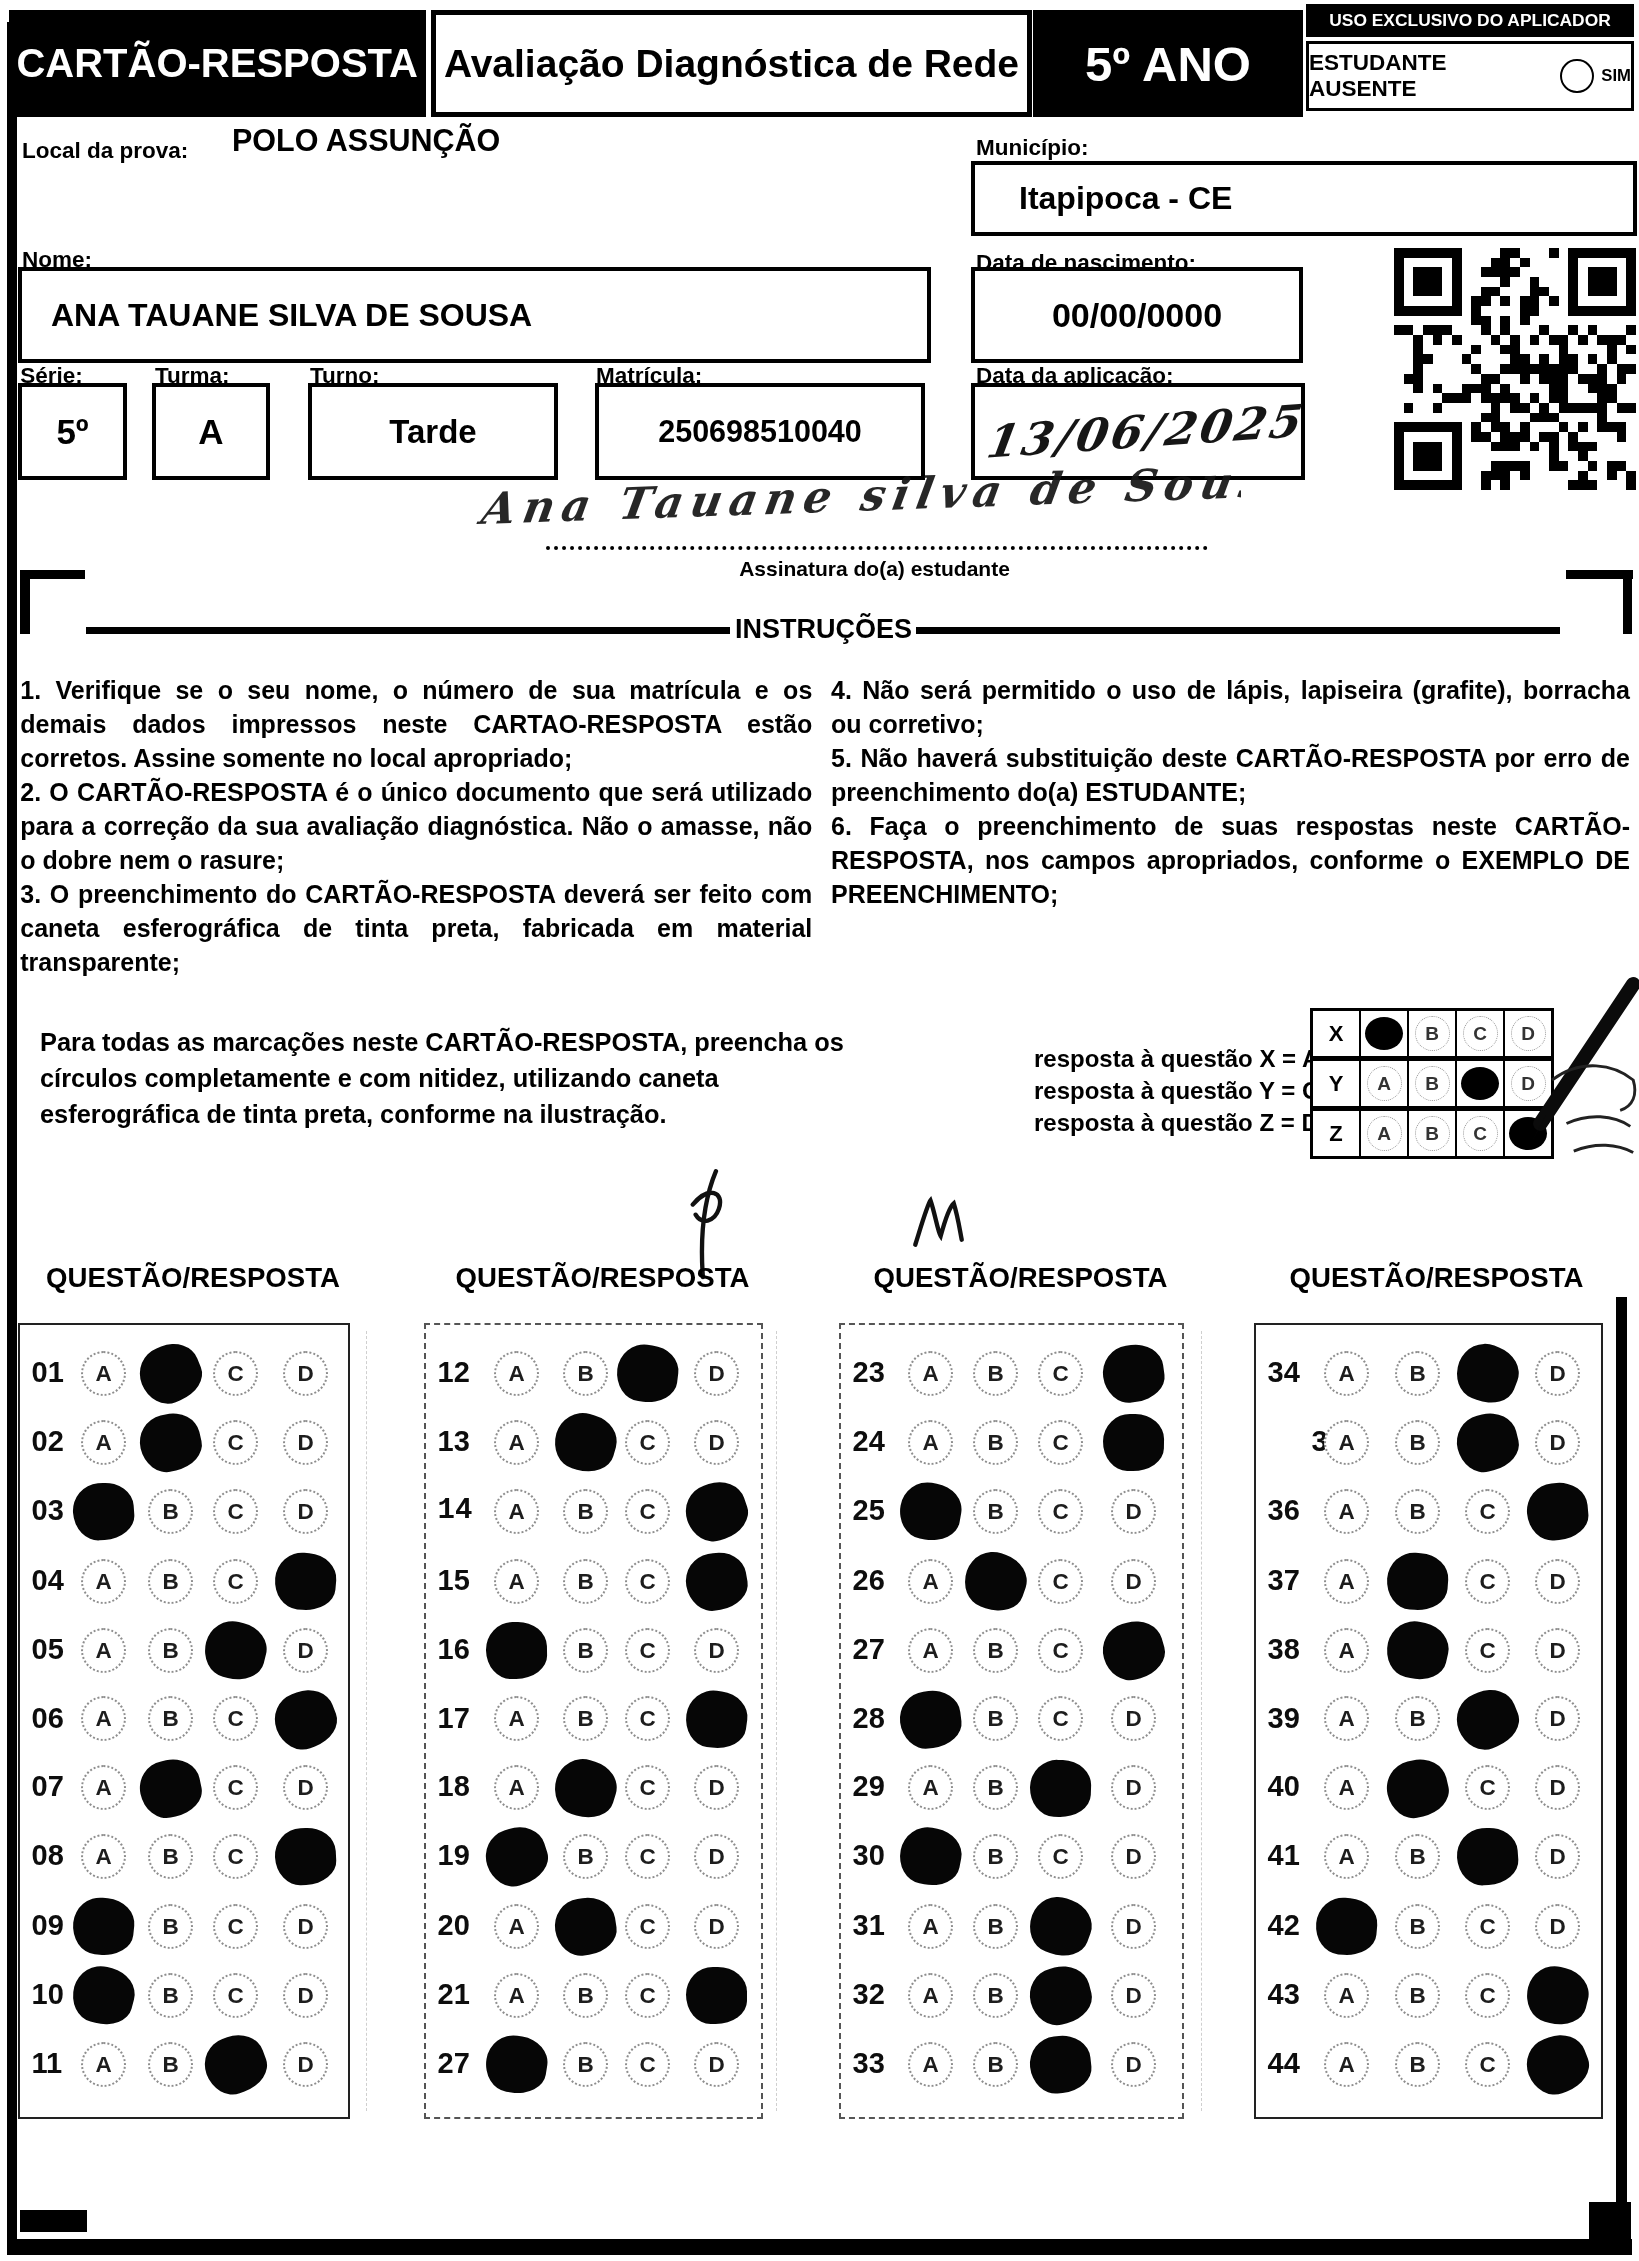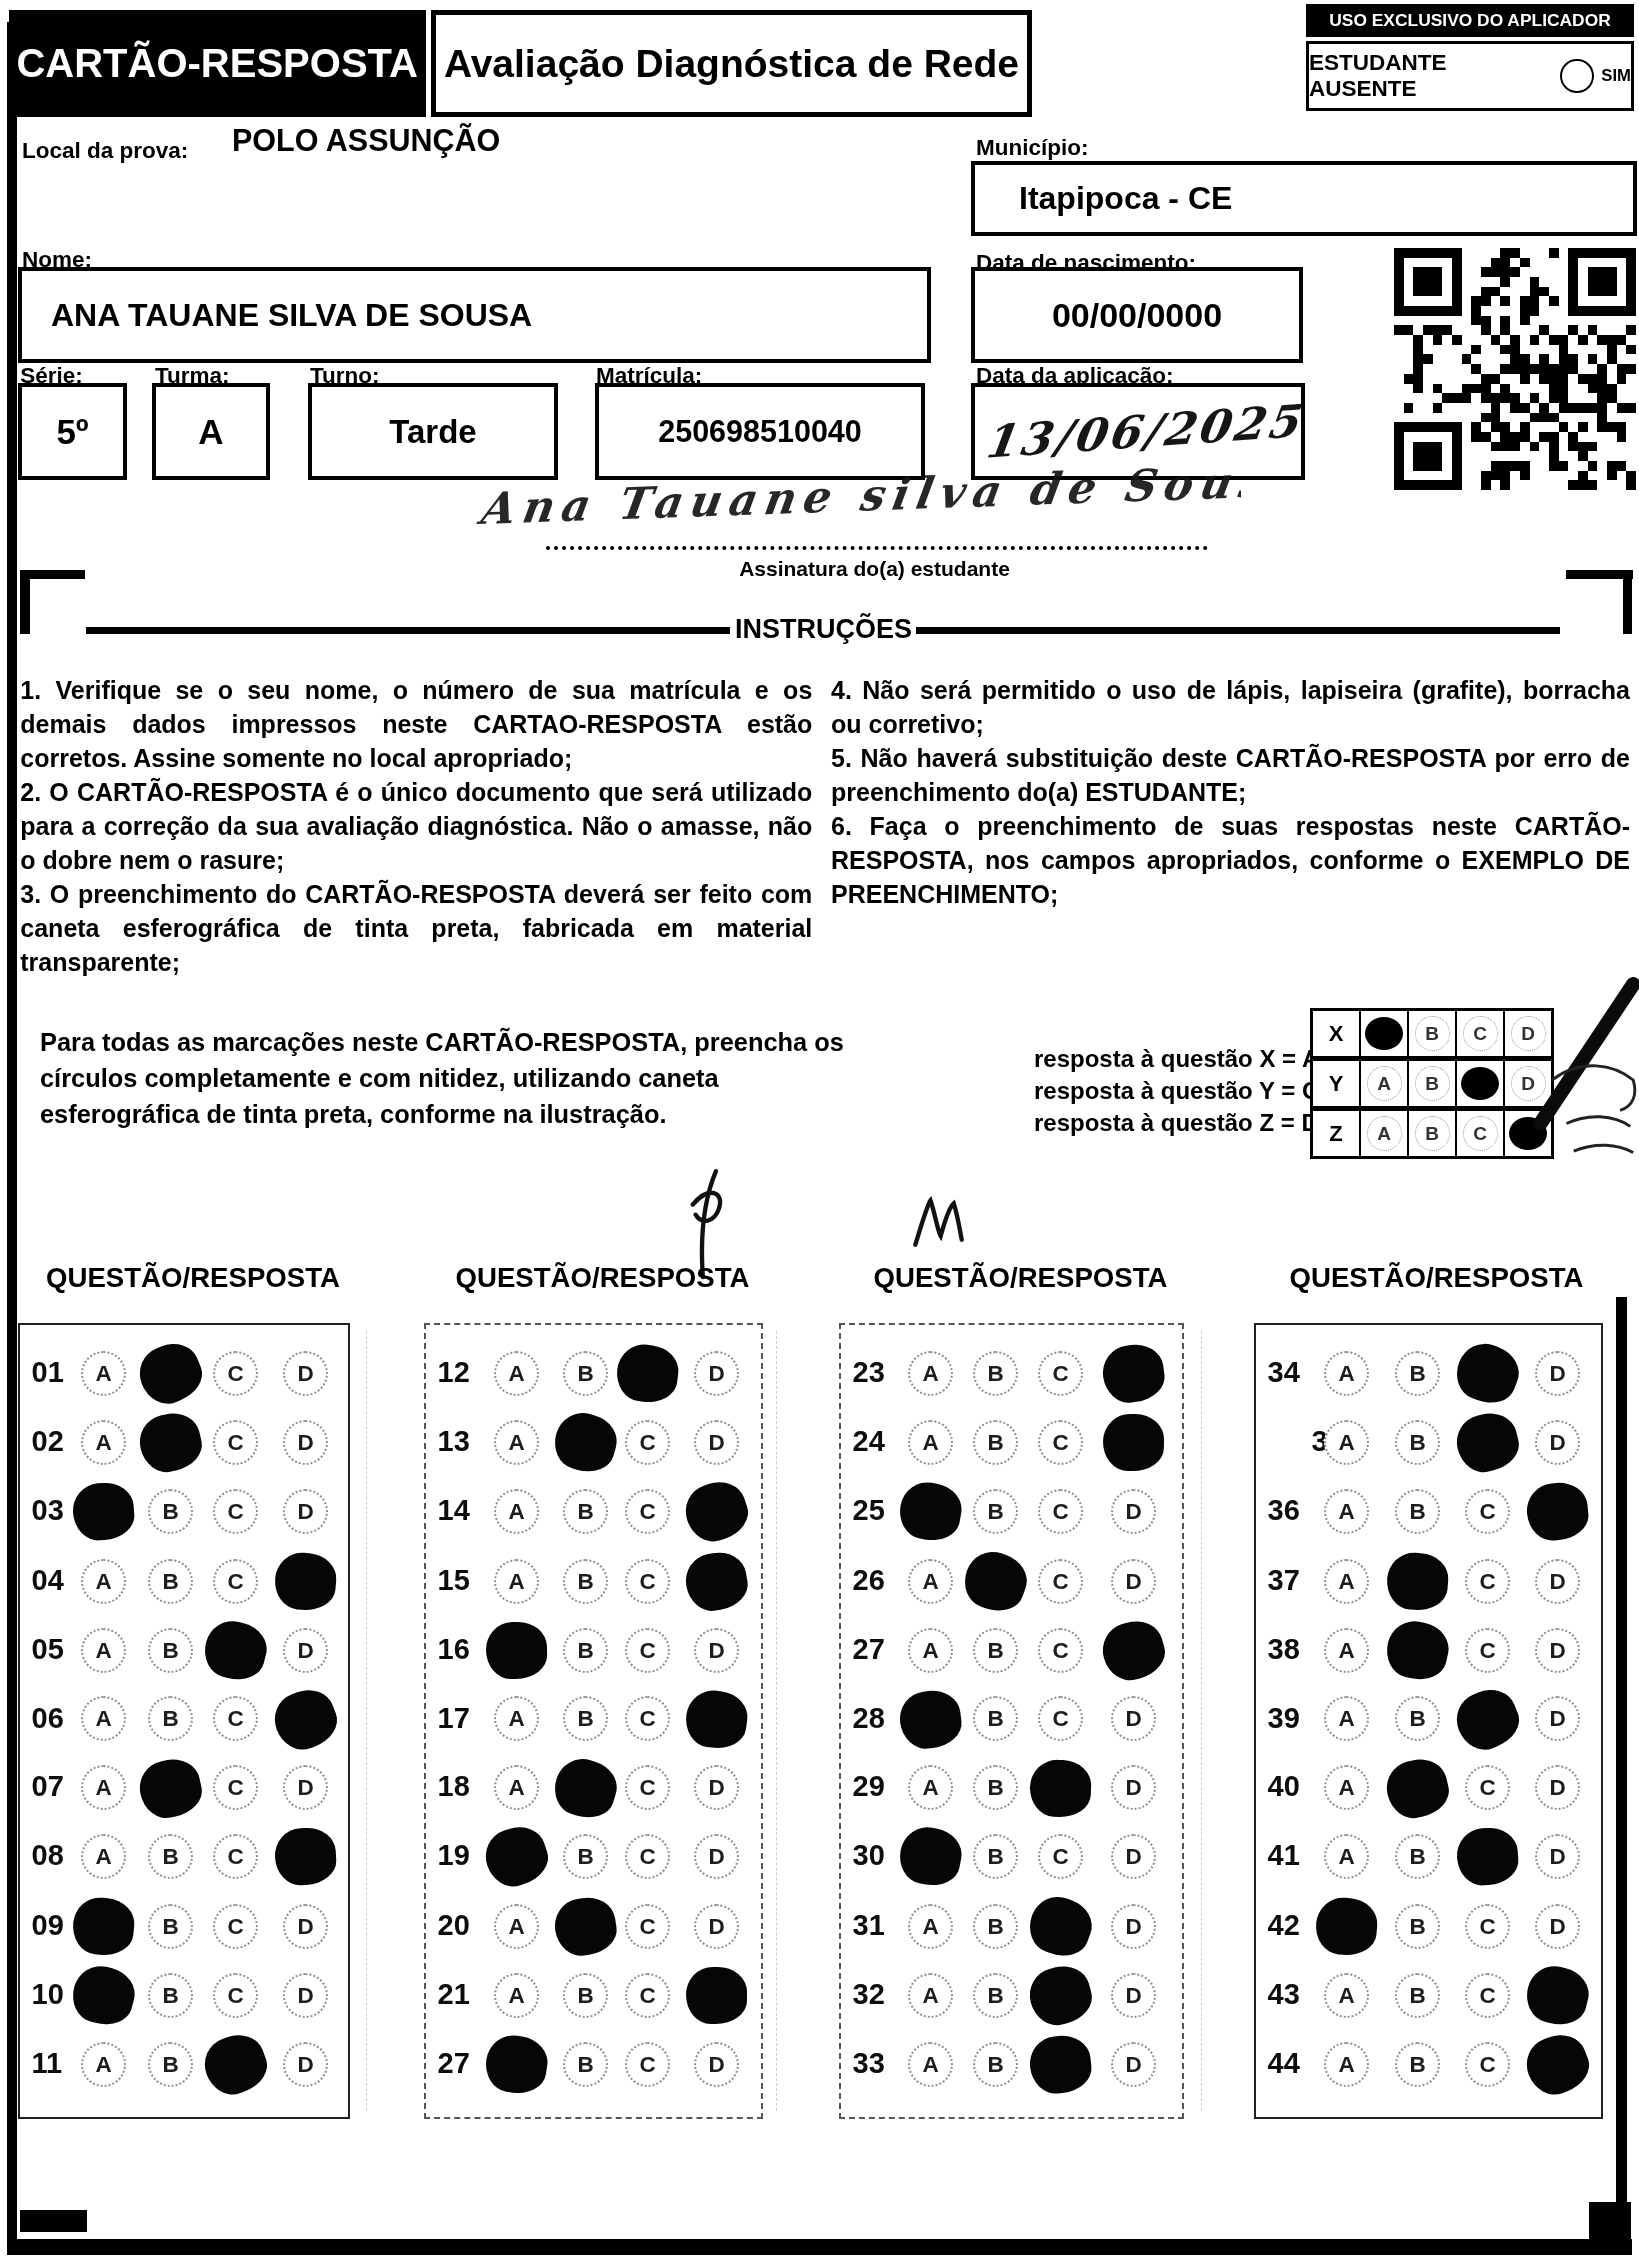--- a/index.html
+++ b/index.html
@@ -48,20 +48,23 @@
   <div class="abs bar" style="left:7.3px;top:2239px;width:1625px;height:16px;"></div>
   <div class="abs bar" style="left:20.3px;top:2210px;width:67px;height:22px;"></div>
   <div class="abs bar" style="left:1589px;top:2202px;width:42px;height:38px;"></div>
   <div class="abs bar" style="left:1616px;top:1297px;width:11px;height:947px;"></div>
 
   <div class="abs blackbox" style="left:8.7px;top:10.2px;width:417px;height:107px;">
     <span style="font-weight:bold;font-size:40px;">CARTÃO-RESPOSTA</span>
   </div>
   <div class="abs border-box centered" style="left:431px;top:10.2px;width:601px;height:107px;border-width:5.8px;">
     <span style="font-weight:bold;font-size:39px;white-space:nowrap;">Avaliação Diagnóstica de Rede</span>
+  </div>
+  <div class="abs blackbox" style="left:1033px;top:10.2px;width:270px;height:107px;">
+    <span style="font-weight:bold;font-size:49px;">5º ANO</span>
   </div>
   <div class="abs blackbox" style="left:1306px;top:4.4px;width:328px;height:33px;">
     <span style="font-weight:bold;font-size:17.4px;">USO EXCLUSIVO DO APLICADOR</span>
   </div>
   <div class="abs border-box centered" style="left:1306px;top:41px;width:328px;height:70px;border-width:3.6px;gap:7.3px;">
     <span style="font-weight:bold;font-size:22.5px;">ESTUDANTE AUSENTE</span>
     <span style="width:30.5px;height:30.5px;border:2.9px solid #000;border-radius:50%;display:inline-block;"></span>
     <span style="font-weight:bold;font-size:16.7px;">SIM</span>
   </div>
 
@@ -502,21 +505,21 @@
           <div class="bub" style="left: 268px; top: 26px;">D</div>
         </div>
         <div style="position: absolute; left: 0px; top: 0px; width: 100%;">
           <div class="qnum" style="left: 11.6px; top: 100px;">13</div>
           <div class="bub" style="left: 68px; top: 95px;">A</div>
           <div class="blob" title="13 = B" style="left: 129px; top: 89px; transform: rotate(16deg);"></div>
           <div class="bub" style="left: 199px; top: 95px;">C</div>
           <div class="bub" style="left: 268px; top: 95px;">D</div>
         </div>
         <div style="position: absolute; left: 0px; top: 0px; width: 100%;">
-          <div class="qnum" style="left: 11.6px; top: 169px;">14</div>
+          <div class="qnum" style="left: 11.6px; top: 169px; font-family: Liberation Mono, monospace;">14</div>
           <div class="bub" style="left: 68px; top: 164px;">A</div>
           <div class="bub" style="left: 137px; top: 164px;">B</div>
           <div class="bub" style="left: 199px; top: 164px;">C</div>
           <div class="blob" title="14 = D" style="left: 260px; top: 158px; transform: rotate(-19deg);"></div>
         </div>
         <div style="position: absolute; left: 0px; top: 0px; width: 100%;">
           <div class="qnum" style="left: 11.6px; top: 239px;">15</div>
           <div class="bub" style="left: 68px; top: 234px;">A</div>
           <div class="bub" style="left: 137px; top: 234px;">B</div>
           <div class="bub" style="left: 199px; top: 234px;">C</div>

